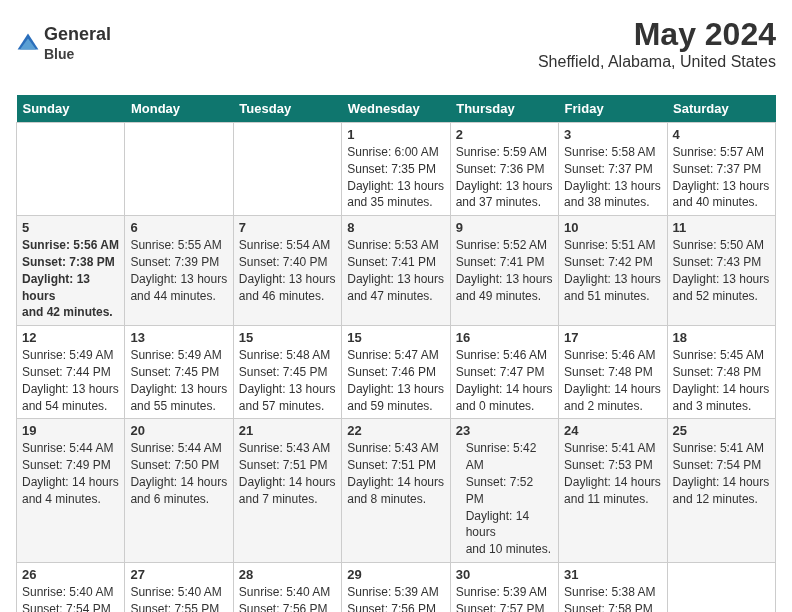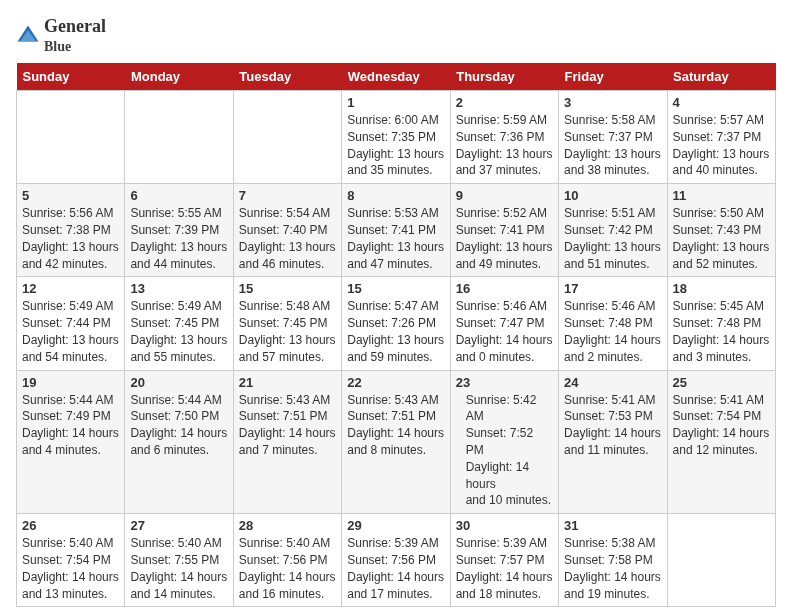--- a/index.html
+++ b/index.html
@@ -7,22 +7,21 @@
       font-family: Arial, sans-serif;
       background: #fff;
       width: 792px;
       min-height: 612px;
       padding: 16px;
     }
     .header-area {
       display: flex;
       justify-content: space-between;
       align-items: center;
-      margin-bottom: 8px;
-      font-family: Liberation Serif, serif;
+      margin-bottom: 24px;
     }
     .logo {
       display: flex;
       align-items: center;
       gap: 4px;
     }
     .logo-text-general {
       font-size: 18px;
       font-weight: bold;
       color: #333;
@@ -47,21 +46,21 @@
     .subtitle {
       font-size: 16px;
       color: #333;
     }
     table {
       width: 100%;
       border-collapse: collapse;
       table-layout: fixed;
     }
     th {
-      background-color: #b91c1c;
+      background-color: #0f766e;
       color: white;
       text-align: left;
       padding: 6px 6px;
       font-size: 13px;
       font-weight: bold;
     }
     td {
       border: 1px solid #ccc;
       vertical-align: top;
       padding: 4px 5px;
@@ -98,20 +97,24 @@
   <div class="logo">
     <svg class="logo-icon" viewBox="0 0 30 30" xmlns="http://www.w3.org/2000/svg">
       <polygon points="15,2 28,22 2,22" fill="#2a6ebb"></polygon>
       <polygon points="15,8 25,22 5,22" fill="#5a9fd4"></polygon>
     </svg>
     <div>
       <span class="logo-text-general">General</span><br>
       <span class="logo-text-blue">Blue</span>
     </div>
   </div>
+  <div class="title-area">
+    <div class="main-title">May 2024</div>
+    <div class="subtitle">Sheffield, Alabama, United States</div>
+  </div>
 </div>
 
 <table>
   <thead>
     <tr>
     <th>Sunday</th>
         <th>Monday</th>
         <th>Tuesday</th>
         <th>Wednesday</th>
         <th>Thursday</th>
@@ -149,21 +152,21 @@
           <span class="day-number">4</span>
           <div class="cell-info" style="white-space: pre-line;">Sunrise: 5:57 AM
 Sunset: 7:37 PM
 Daylight: 13 hours
 and 40 minutes.</div>
         </td>
       </tr>
       <tr>
         <td>
           <span class="day-number">5</span>
-          <div class="cell-info" style="white-space: pre-line;">Sunrise: 5:56 AM
+          <div class="cell-info" style="white-space: pre-line; font-weight: bold;">Sunrise: 5:56 AM
 Sunset: 7:38 PM
 Daylight: 13 hours
 and 42 minutes.</div>
         </td>
         <td>
           <span class="day-number">6</span>
           <div class="cell-info" style="white-space: pre-line;">Sunrise: 5:55 AM
 Sunset: 7:39 PM
 Daylight: 13 hours
 and 44 minutes.</div>
@@ -222,21 +225,21 @@
         <td>
           <span class="day-number">15</span>
           <div class="cell-info" style="white-space: pre-line;">Sunrise: 5:48 AM
 Sunset: 7:45 PM
 Daylight: 13 hours
 and 57 minutes.</div>
         </td>
         <td>
           <span class="day-number">15</span>
           <div class="cell-info" style="white-space: pre-line;">Sunrise: 5:47 AM
-Sunset: 7:26 PM
+Sunset: 7:46 PM
 Daylight: 13 hours
 and 59 minutes.</div>
         </td>
         <td>
           <span class="day-number">16</span>
           <div class="cell-info" style="white-space: pre-line;">Sunrise: 5:46 AM
 Sunset: 7:47 PM
 Daylight: 14 hours
 and 0 minutes.</div>
         </td>

